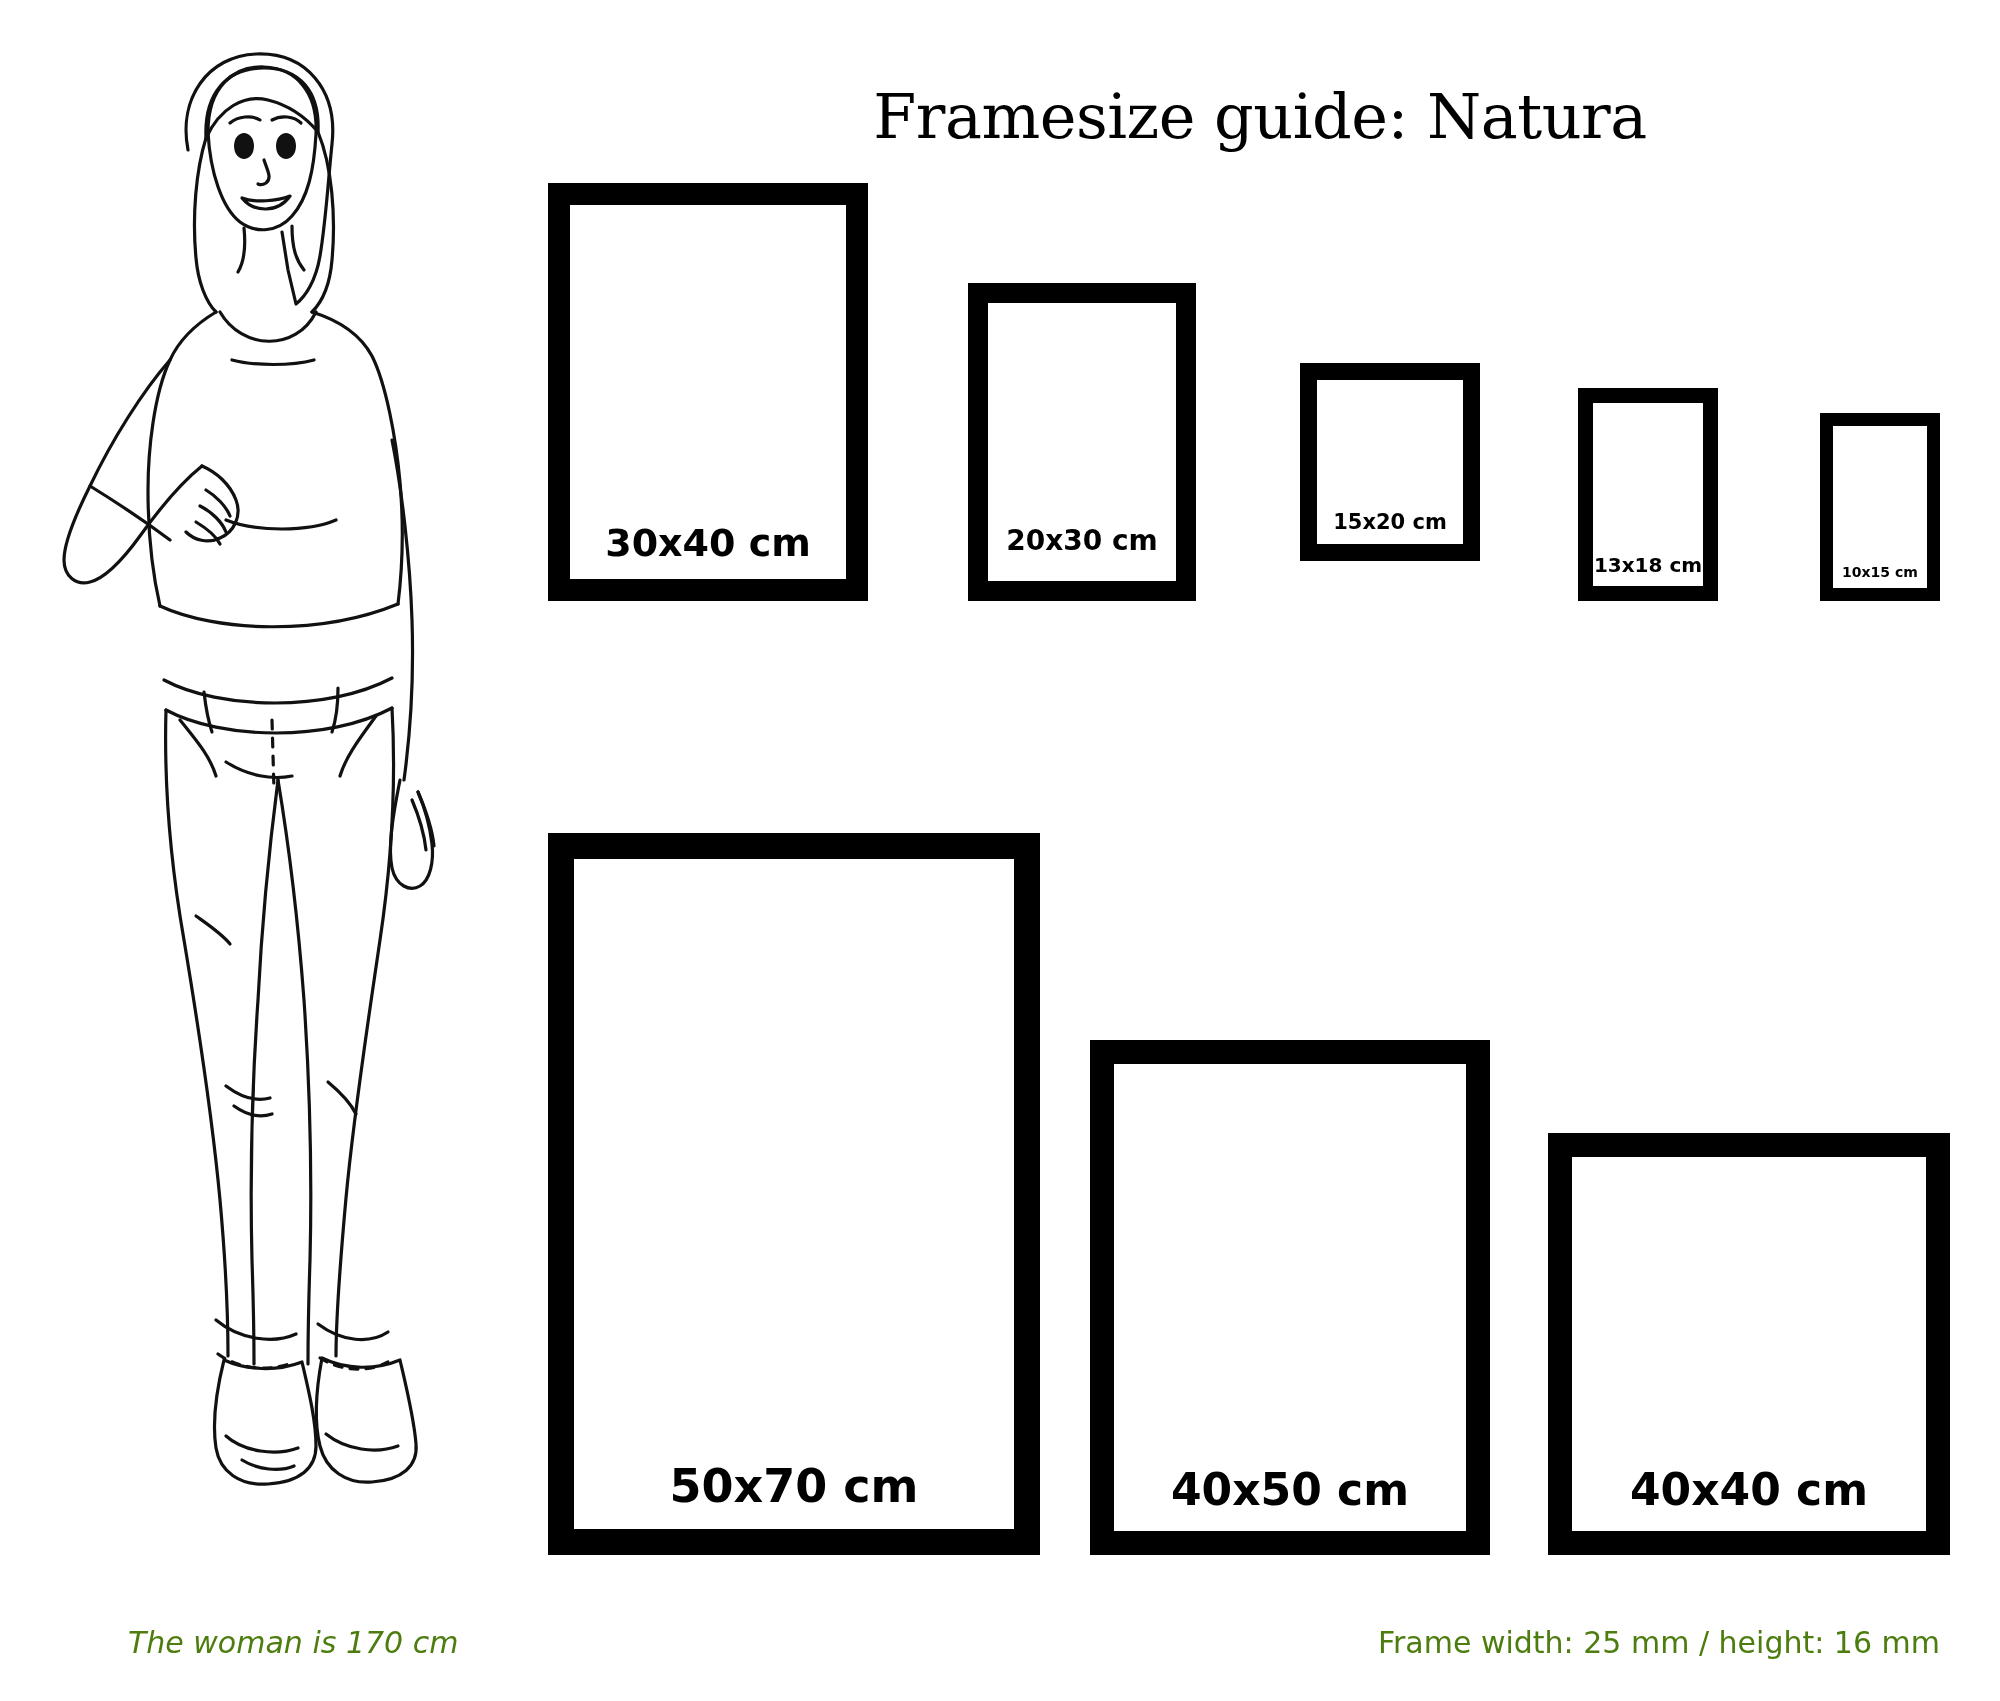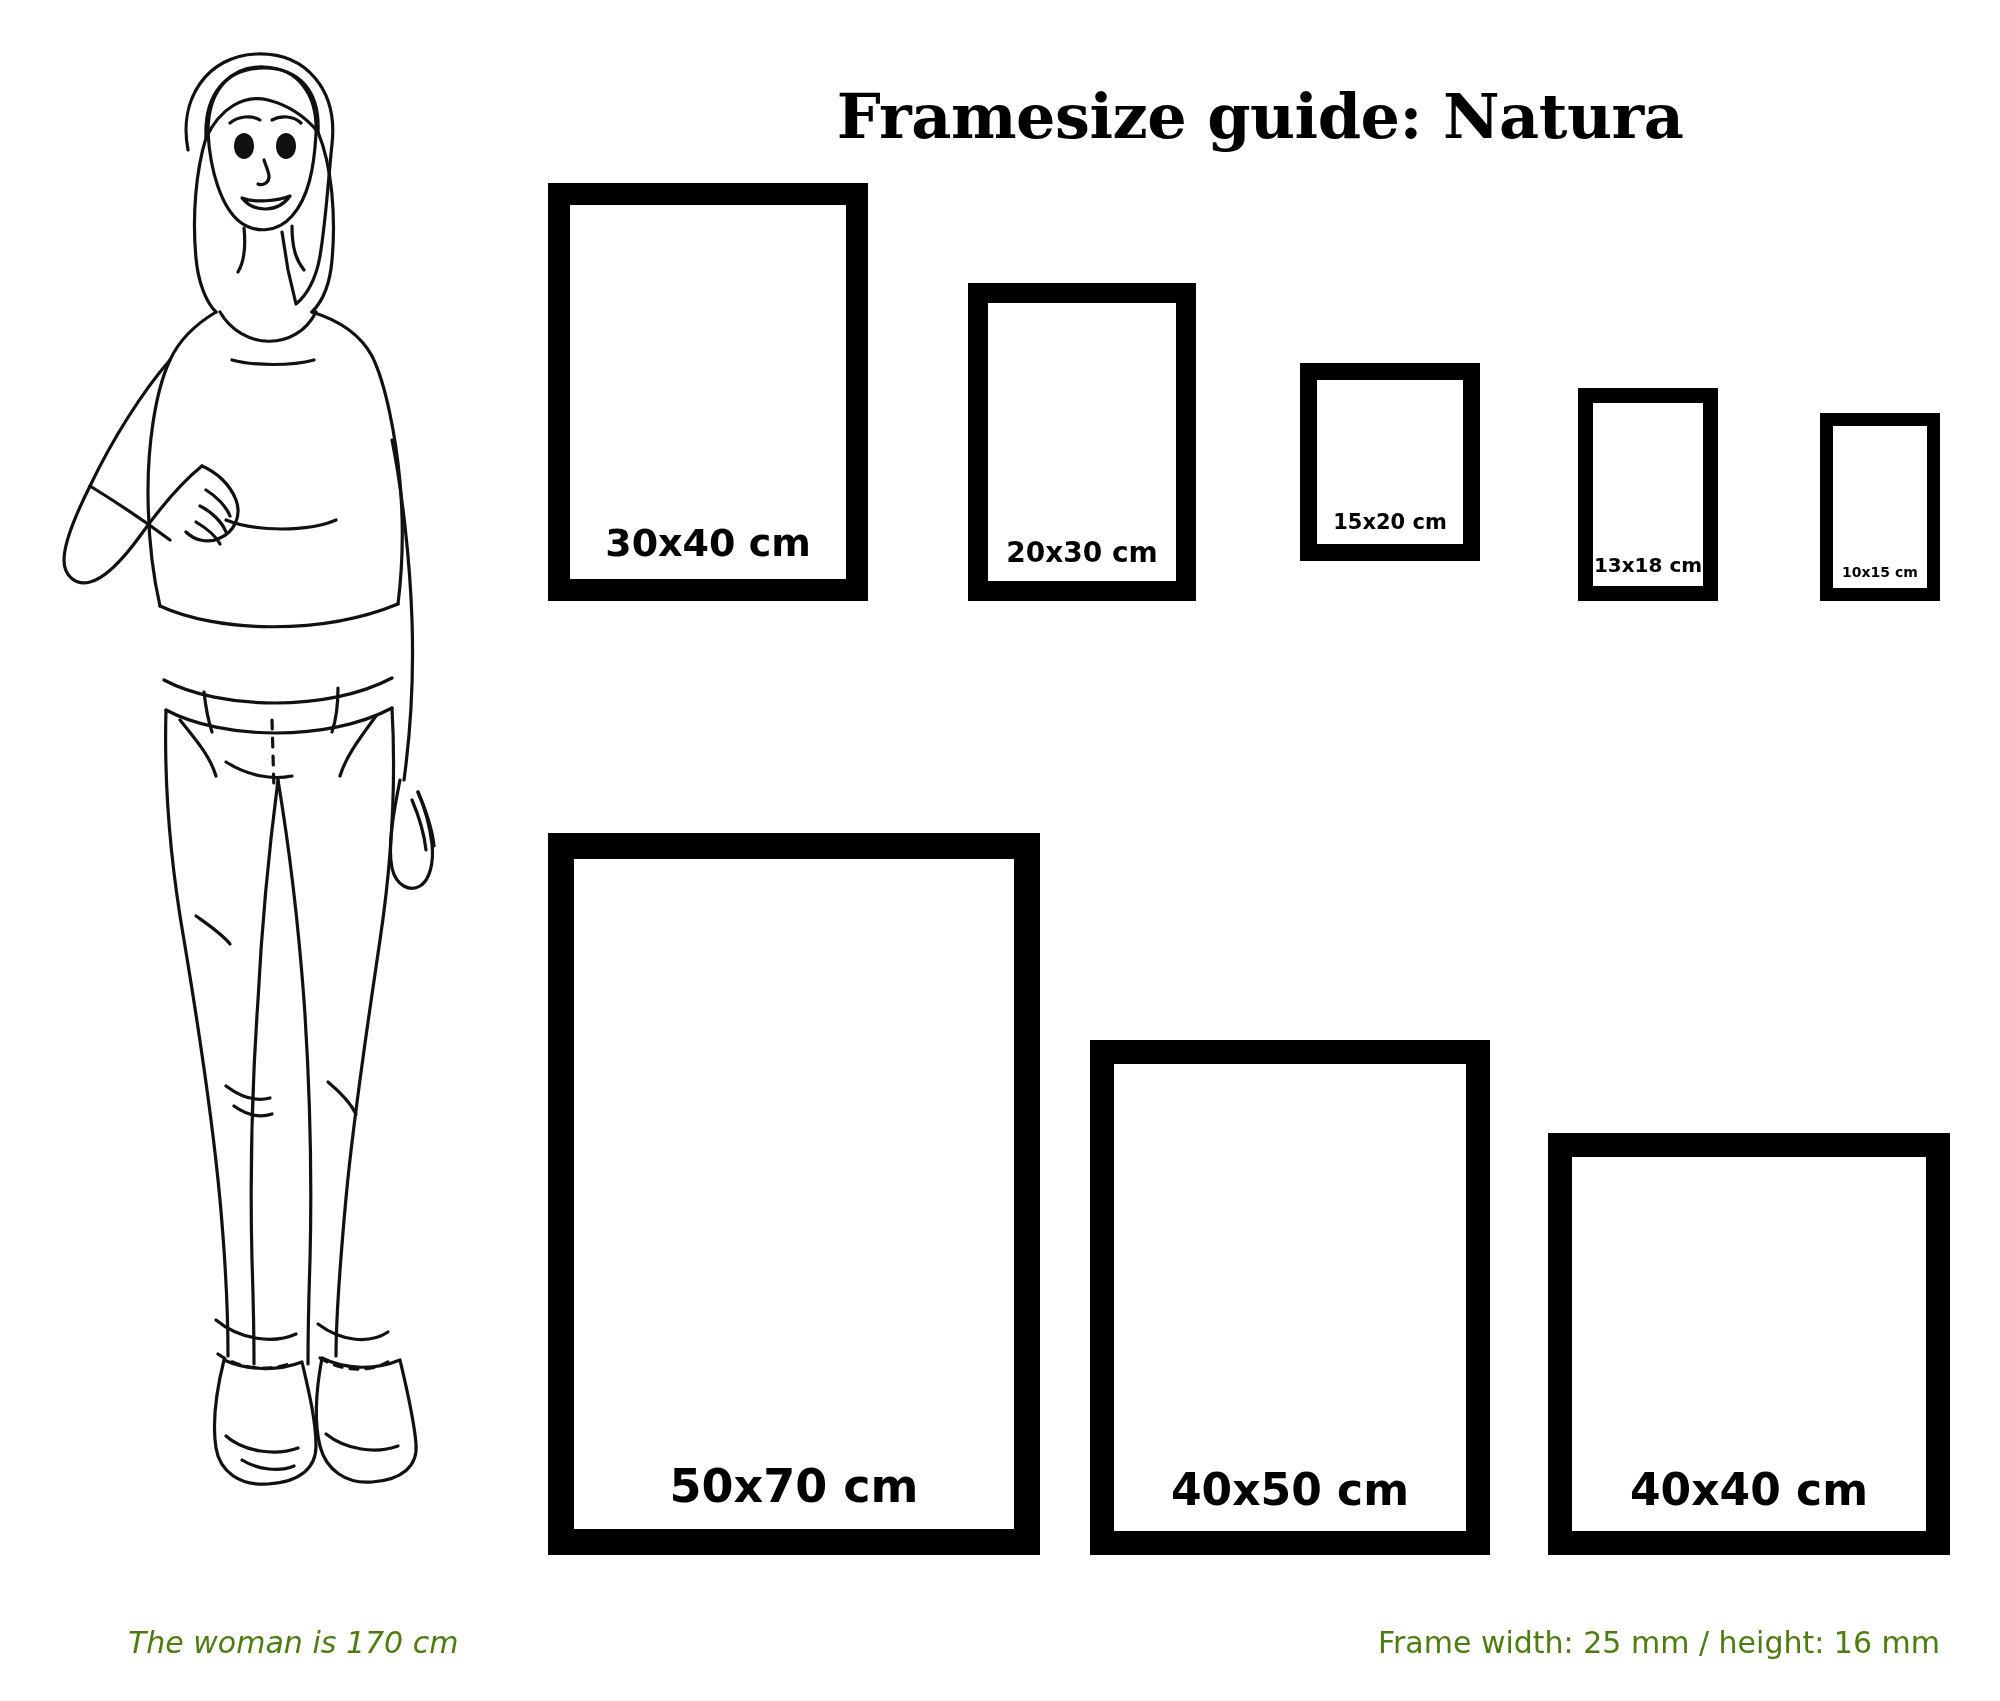--- a/index.html
+++ b/index.html
@@ -22,21 +22,21 @@
   }
 
   
   .title {
     position: absolute;
     left: 700px;
     top: 38px;
     width: 1120px;
     text-align: center;
     font-family: "DejaVu Serif", serif;
-    font-weight: 700;
+    font-weight: 400;
     font-size: 62px;
     letter-spacing: -0.5px;
     white-space: nowrap;
   }
 
   
   .figure-wrap {
     position: absolute;
     left: 20px;
     top: 20px;
@@ -67,21 +67,21 @@
     font-family: "DejaVu Sans", sans-serif;
     color: #000;
     white-space: nowrap;
   }
 
   
   #frame-30x40 { left: 548px; top: 183px;  width: 320px; height: 418px; border-width: 22px; }
   #frame-30x40 .frame-label { font-size: 38px; bottom: 14px; }
 
   #frame-20x30 { left: 968px; top: 283px;  width: 228px; height: 318px; border-width: 20px; }
-  #frame-20x30 .frame-label { font-size: 28px; bottom: 12px; }
+  #frame-20x30 .frame-label { font-size: 28px; bottom: 24px; }
 
   #frame-15x20 { left: 1300px; top: 363px; width: 180px; height: 198px; border-width: 17px; }
   #frame-15x20 .frame-label { font-size: 21px; bottom: 10px; }
 
   #frame-13x18 { left: 1578px; top: 388px; width: 140px; height: 213px; border-width: 15px; }
   #frame-13x18 .frame-label { font-size: 20px; bottom: 9px; }
 
   #frame-10x15 { left: 1820px; top: 413px; width: 120px; height: 188px; border-width: 13px; padding-left: 12px; }
   #frame-10x15 .frame-label { font-size: 14px; bottom: 8px; }
 

